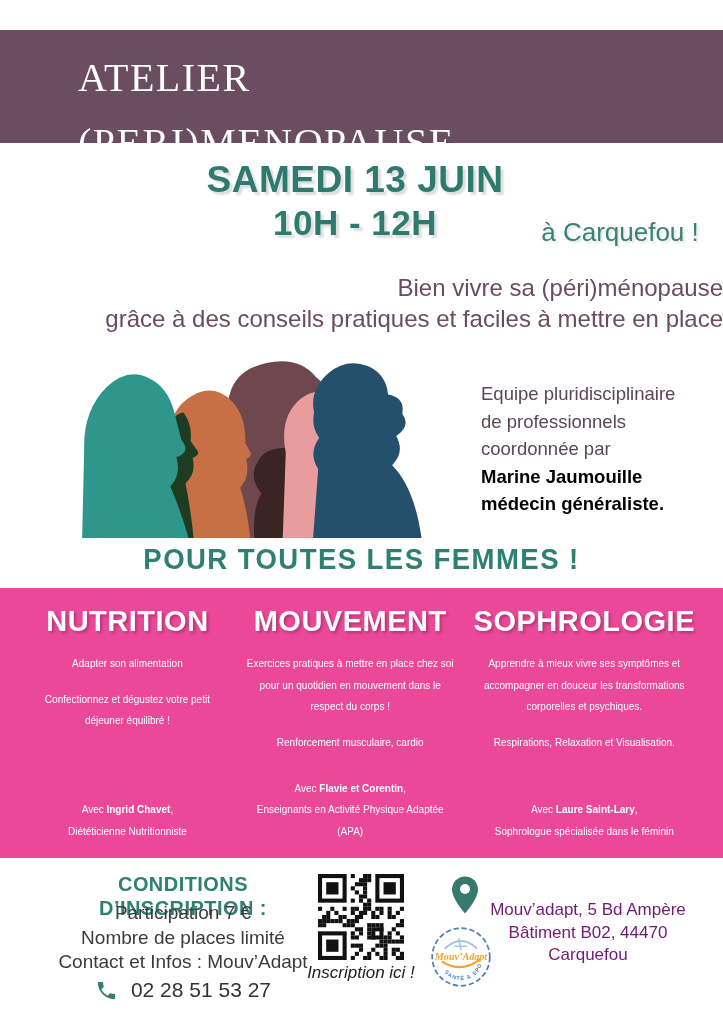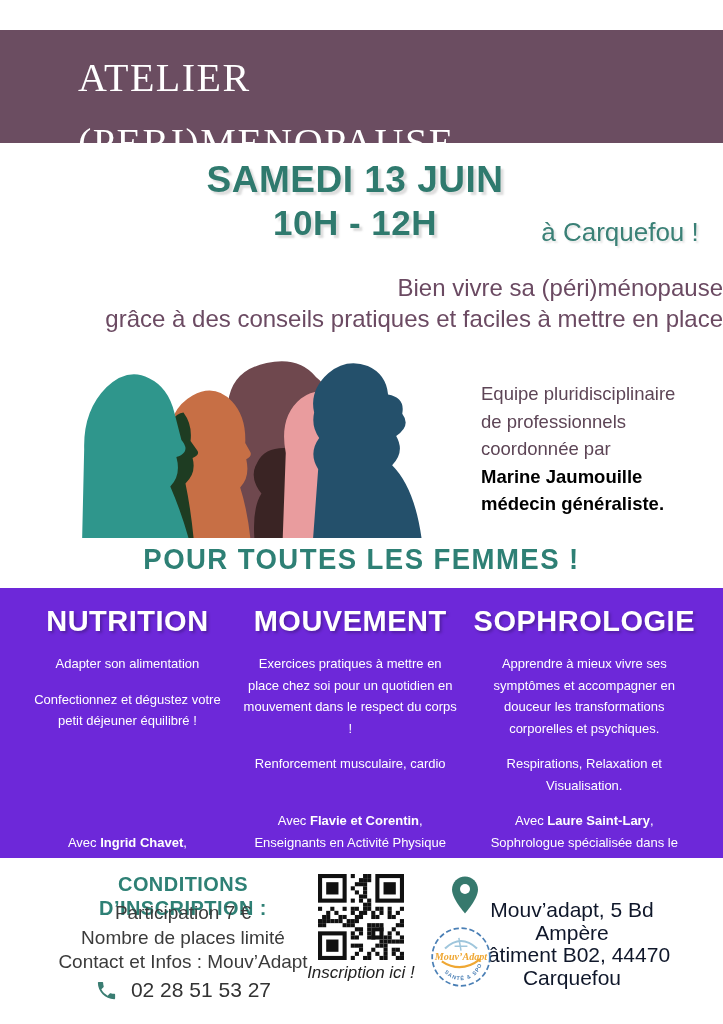--- a/index.html
+++ b/index.html
@@ -44,30 +44,30 @@
   .team span{display:block;}
   
   .audience{
     position:absolute;top:543px;left:0;width:723px;text-align:center;
     color:#2e8075;font-size:29px;font-weight:bold;letter-spacing:1.5px;
     transform:scaleX(.95);
   }
   
   .band{
     position:absolute;top:588px;left:0;width:723px;height:270px;
-    background:#6d28d9;color:#fff;
+    background:#ec4899;color:#fff;
     display:grid;grid-template-columns:1fr 1.08fr 1.06fr;gap:16px;
     padding:0 28px;box-sizing:border-box;
   }
   .col{display:flex;flex-direction:column;text-align:center;padding-bottom:16px;}
   .col-title{
     font-size:29px;font-weight:bold;letter-spacing:.5px;margin:17px 0 15px;
     text-shadow:2px 2px 3px rgba(0,0,0,.25);
   }
-  .col p{margin:0 0 14px;font-size:13px;line-height:21.5px;}
+  .col p{margin:0 0 14px;font-size:10px;line-height:21.5px;}
   .byline{margin-top:auto !important;margin-bottom:0 !important;}
   .byline .role{display:block;}
   
   .cond-head{
     position:absolute;top:872px;left:38px;width:290px;text-align:center;
     color:#2e8075;font-size:21px;font-weight:bold;letter-spacing:.5px;
     transform:scaleX(.95);
   }
   .cond-lines{
     position:absolute;top:901px;left:38px;width:290px;text-align:center;
@@ -79,22 +79,22 @@
     display:flex;align-items:center;justify-content:center;gap:13px;
     color:#333;font-size:21px;
   }
   .qr-wrap{position:absolute;top:874px;left:318px;width:86px;height:86px;}
   .qr-caption{
     position:absolute;top:963px;left:296px;width:130px;text-align:center;
     font-style:italic;font-size:17px;color:#222;
   }
   .pin-wrap{position:absolute;top:876px;left:452px;width:26px;height:38px;}
   .address{
-    position:absolute;top:899px;left:464px;width:216px;text-align:center;
-    color:#0f172a;font-size:21px;line-height:22.5px;
+    position:absolute;top:899px;left:480px;width:216px;text-align:center;
+    color:#701a75;font-size:17px;line-height:22.5px;
   }
   .address span{display:block;}
   .logo-wrap{position:absolute;top:925px;left:429px;width:64px;height:64px;}
 </style>
 </head>
 <body>
 
 <div class="page">
 
   <div class="banner">

